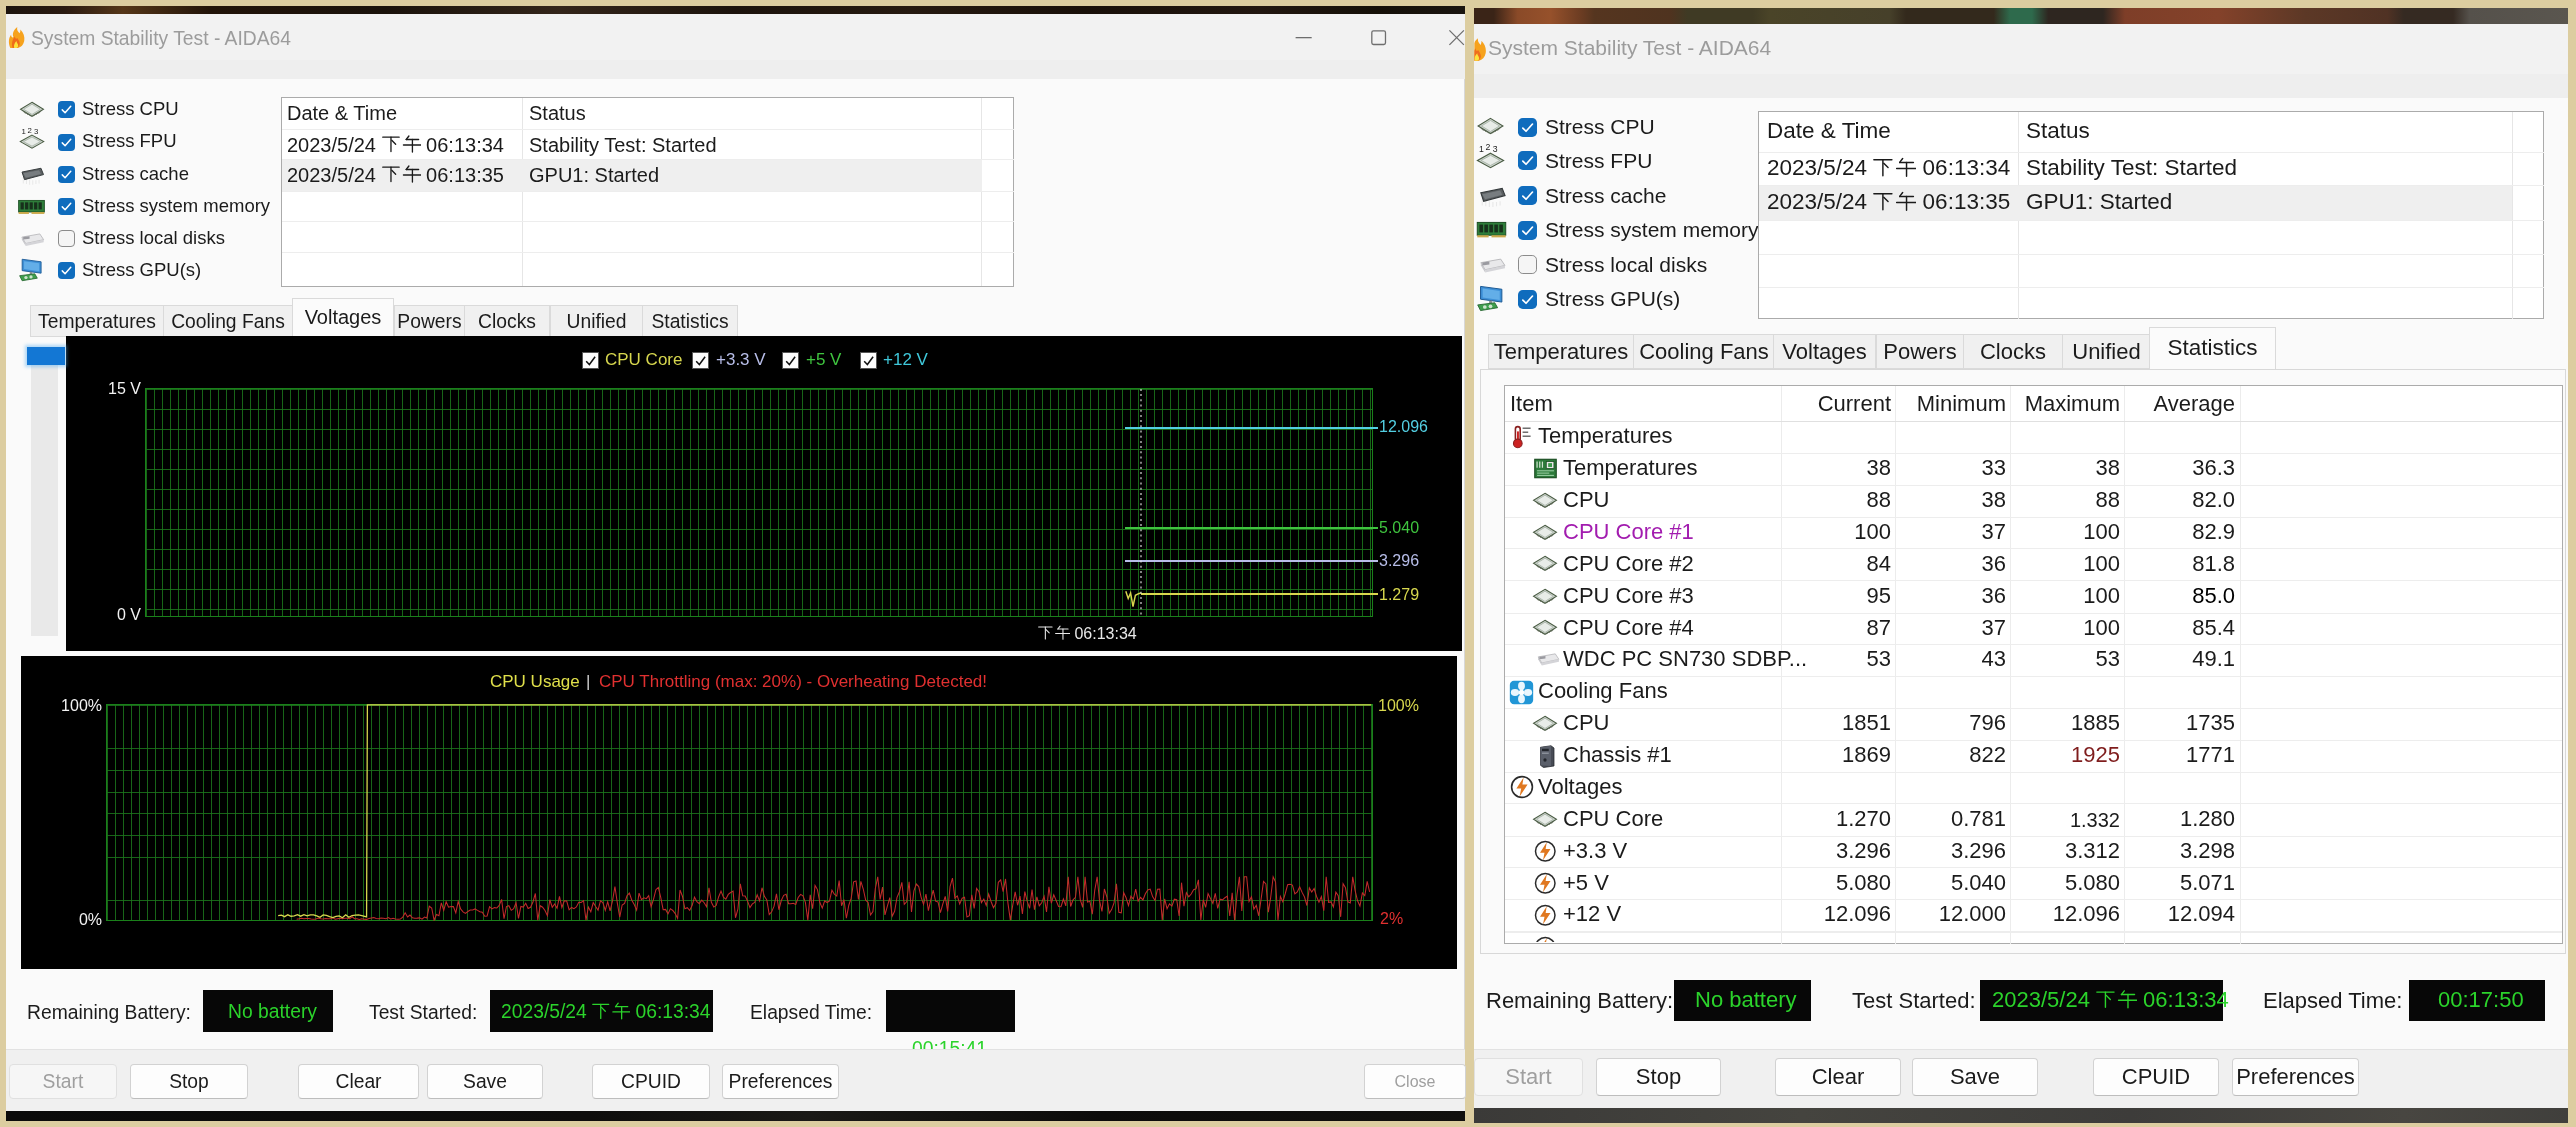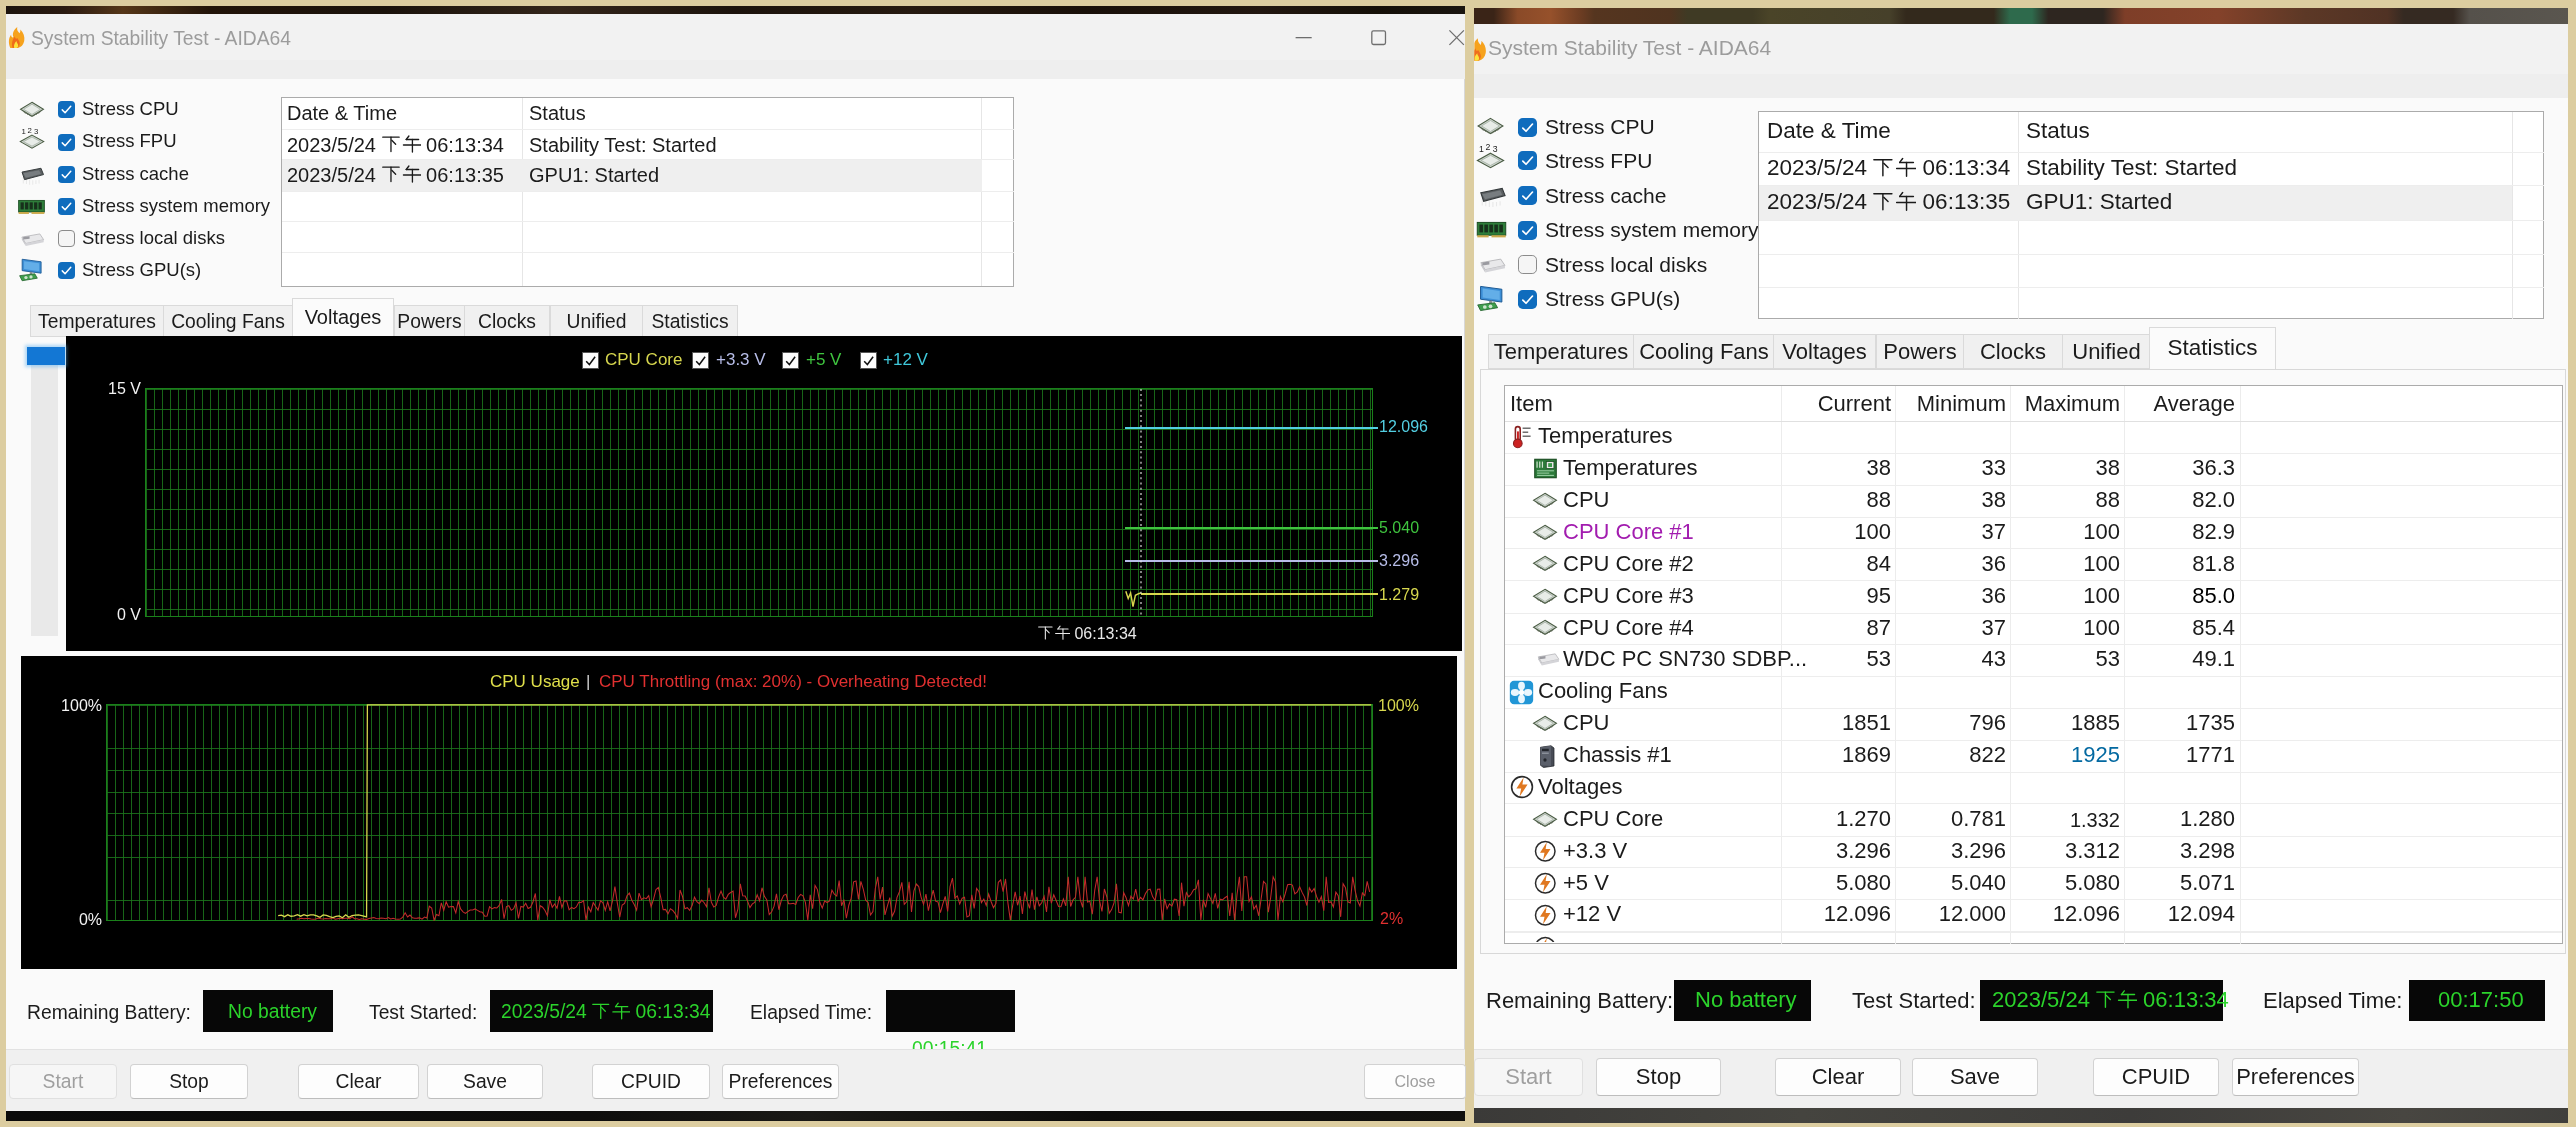--- a/index.html
+++ b/index.html
@@ -570,21 +570,21 @@
 <svg class="a" style="left:1536px;top:745px" width="22.5" height="22.5" viewBox="0 0 30 30">
       <polygon points="6,3 20,1 24,4 24,28 10,30 6,27" fill="#474b55" stroke="#23262c" stroke-width="1"></polygon>
       <polygon points="6,3 20,1 20,28 6,27" fill="#5a5f6a"></polygon>
       <rect x="8" y="5" width="9" height="3" fill="#23262c"></rect>
       <rect x="8" y="10" width="9" height="2" fill="#8a909a"></rect>
       <circle cx="12" cy="20" r="2.2" fill="#23262c"></circle>
     </svg>
 <span class="t" style="left:1563px;top:756px;font-size:22px;color:#1b1b1b;">Chassis #1</span>
 <span class="t r" style="right:685px;top:756px;font-size:22px;color:#1b1b1b;">1869</span>
 <span class="t r" style="right:570px;top:756px;font-size:22px;color:#1b1b1b;">822</span>
-<span class="t r" style="right:456px;top:756px;font-size:22px;color:#0369a1;">1925</span>
+<span class="t r" style="right:456px;top:756px;font-size:22px;color:#7f1d1d;">1925</span>
 <span class="t r" style="right:341px;top:756px;font-size:22px;color:#1b1b1b;">1771</span>
 <div class="a" style="left:1505px;top:803px;width:1057px;height:0.8px;background:#ededed;"></div>
 <svg class="a" style="left:1510px;top:775px" width="24" height="24" viewBox="0 0 30 30">
       <circle cx="15" cy="15" r="13" fill="none" stroke="#2b2b2b" stroke-width="2"></circle>
       <polygon points="17,3 8,17 14,17 12,27 22,12 15.5,12" fill="#e07820"></polygon>
     </svg>
 <span class="t" style="left:1538px;top:788px;font-size:22px;color:#1b1b1b;">Voltages</span>
 <div class="a" style="left:1505px;top:836px;width:1057px;height:0.8px;background:#ededed;"></div>
 <svg class="a" style="left:1532px;top:811px" width="26" height="18.5" viewBox="0 0 40 29">
       <polygon points="20,2 38,13 20,24 2,13" fill="#cfd6cf" stroke="#4a5c44" stroke-width="1.6"></polygon>

